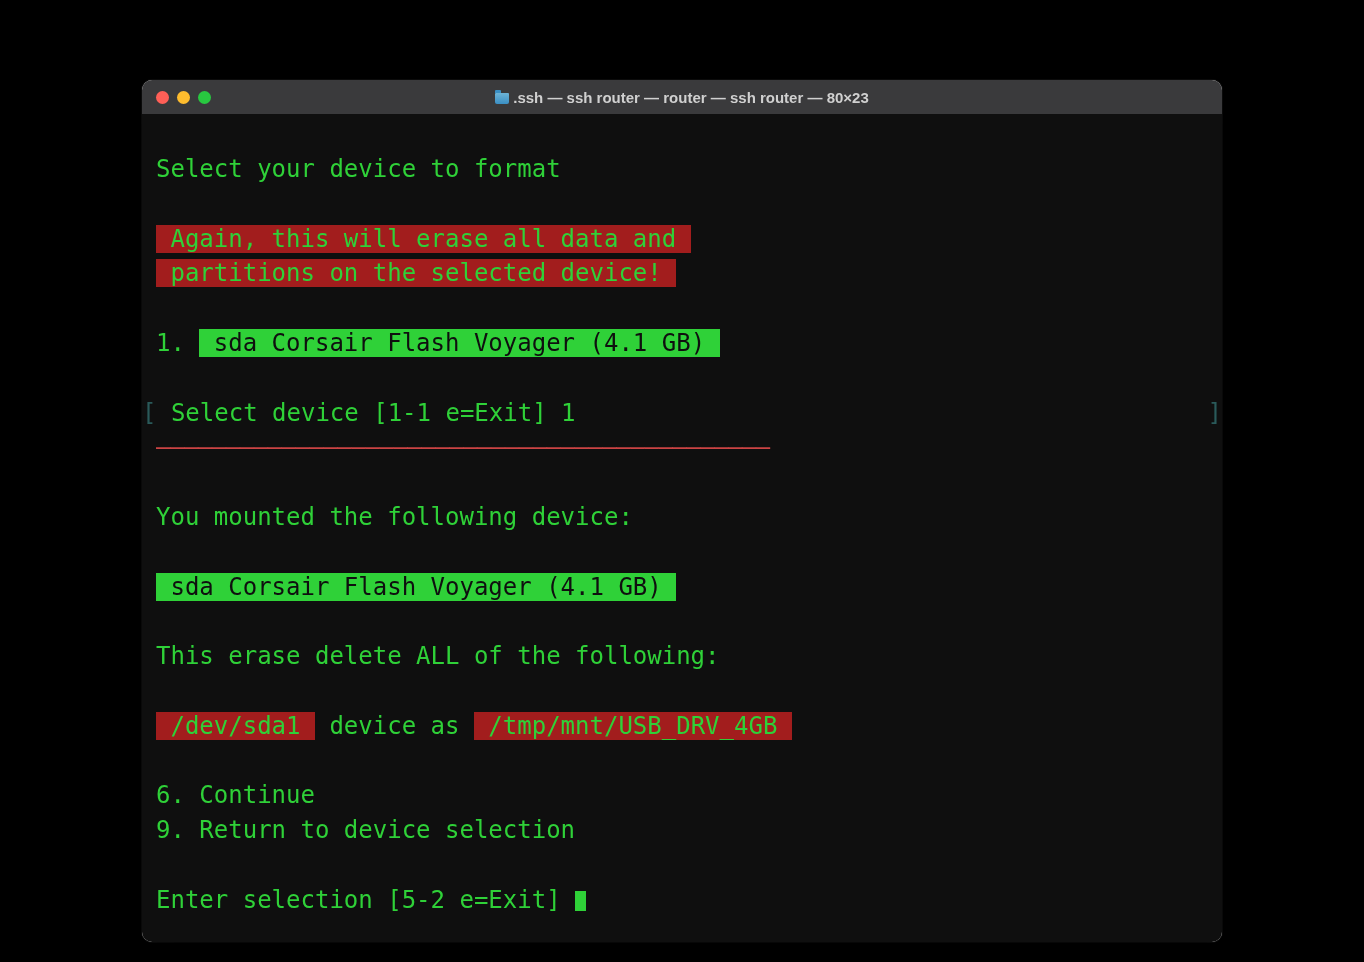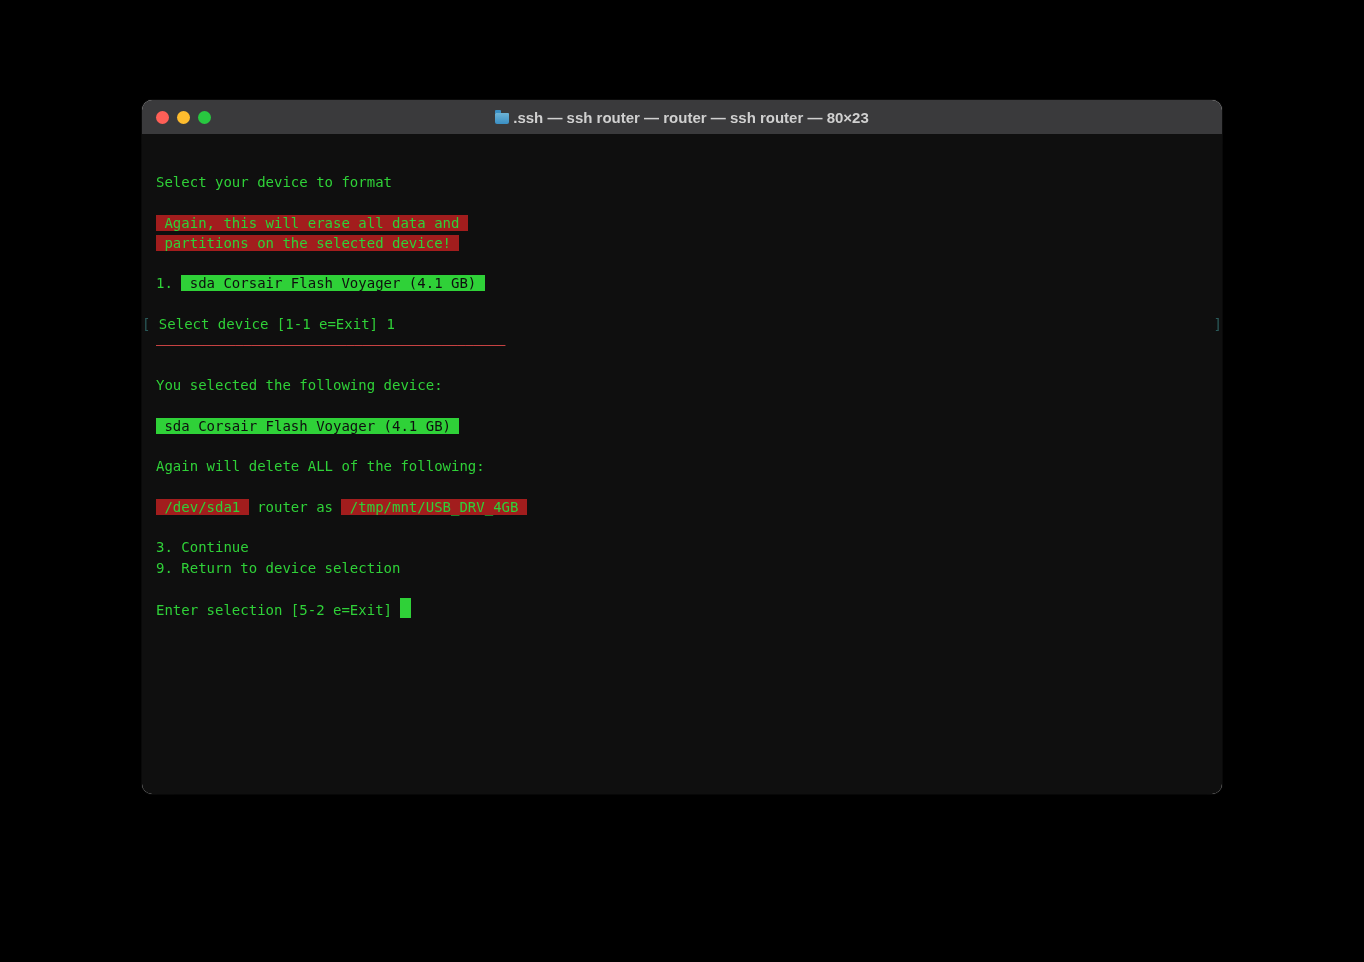--- a/index.html
+++ b/index.html
@@ -12,21 +12,20 @@
       justify-content: center;
       padding-top: 80px;
       font-family: "SF Mono", "Menlo", "Monaco", "Consolas", monospace;
     }
     .window {
       width: 1080px;
       background: #ffffff;
       border-radius: 10px;
       overflow: hidden;
       box-shadow: 0 20px 60px rgba(0,0,0,0.6), 0 0 0 1px rgba(255,255,255,0.05);
-      margin-top: 20px;
     }
     .titlebar {
       background: #3a3a3c;
       height: 34px;
       display: flex;
       align-items: center;
       padding: 0 14px;
       position: relative;
     }
     .traffic-lights {
@@ -68,21 +67,21 @@
       top: -3px;
       left: 0;
       width: 6px;
       height: 3px;
       background: #3a8fc4;
       border-radius: 1px 1px 0 0;
     }
     .terminal {
       background: #0f0f0f;
       padding: 38px 8px 24px 14px;
-      font-size: 14px;
+      font-size: 24px;
       line-height: 1.45;
       color: #2fd138;
       white-space: pre;
       min-height: 660px;
     }
     .hl-red-bg { background: #a21d1d; color: #2fd138; }
     .hl-green-bg { background: #2fd138; color: #0f0f0f; }
     .divider {
       color: #cc4444;
       letter-spacing: -0.5px;
@@ -113,25 +112,25 @@
   <div class="terminal"><span>Select your device to format</span>
 
 <span class="hl-red-bg"> Again, this will erase all data and </span>
 <span class="hl-red-bg"> partitions on the selected device! </span>
 
 <span>1. </span><span class="hl-green-bg"> sda Corsair Flash Voyager (4.1 GB) </span>
 
 <span class="bracket" style="margin-left:-14px;">[</span><span> Select device [1-1 e=Exit] 1</span><span class="bracket" style="float:right;margin-right:-8px;">]</span>
 <span class="divider">————————————————————————————————————————————</span>
 
-<span>You selected the following device:</span>
+<span>You mounted the following device:</span>
 
 <span class="hl-green-bg"> sda Corsair Flash Voyager (4.1 GB) </span>
 
-<span>Again will delete ALL of the following:</span>
+<span>This erase delete ALL of the following:</span>
 
-<span class="hl-red-bg"> /dev/sda1 </span><span> router as </span><span class="hl-red-bg"> /tmp/mnt/USB_DRV_4GB </span>
+<span class="hl-red-bg"> /dev/sda1 </span><span> device as </span><span class="hl-red-bg"> /tmp/mnt/USB_DRV_4GB </span>
 
-<span>3. Continue</span>
+<span>6. Continue</span>
 <span>9. Return to device selection</span>
 
 <span>Enter selection [5-2 e=Exit] </span><span class="cursor"></span></div>
 </div>
 
 </body></html>

